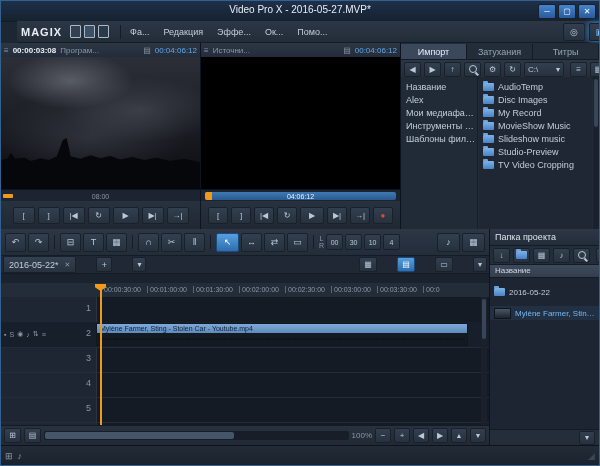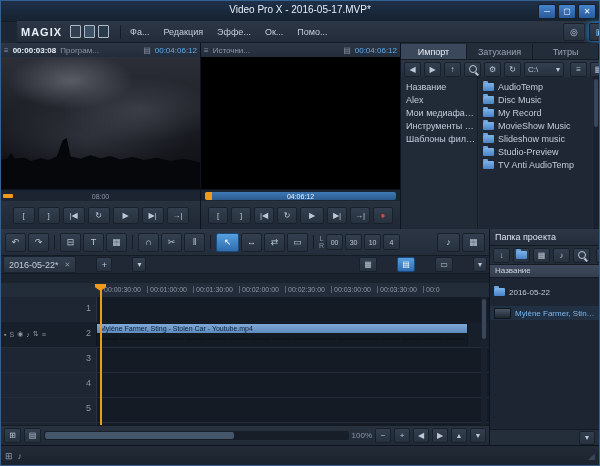--- a/index.html
+++ b/index.html
@@ -28,21 +28,21 @@
   .tick{border-left:1px solid #5a6678;padding-left:2px;}
   .doc{width:9px;height:11px;border:1px solid #aeb9c8;border-radius:1px;background:#33404f;flex:0 0 auto;}
   .trk{border-bottom:1px solid #232d3a;}
 </style>
 </head>
 <body>
 
 <div id="app">
 
   <div class="p bar" style="left:0;top:0;width:598px;height:20px;background:linear-gradient(#1e3049,#15222f);">
-    <div class="p t10 white" style="left:0;right:0;top:3px;text-align:center;">Video Pro X - 2016-05-17.MVP*</div>
+    <div class="p t10 white" style="left:0;right:0;top:3px;text-align:center;">Video Pro X - 2016-05-27.MVP*</div>
     <div class="p fx" style="right:3px;top:3px;gap:2px;">
       <div class="ib t8" style="width:16px;height:13px;background:linear-gradient(#4484cc,#2a5a9b);color:#fff;">─</div>
       <div class="ib t8" style="width:16px;height:13px;background:linear-gradient(#4484cc,#2a5a9b);color:#fff;">▢</div>
       <div class="ib t8" style="width:16px;height:13px;background:linear-gradient(#4484cc,#2a5a9b);color:#fff;">✕</div>
     </div>
   </div>
 
   <div class="p bar fx" style="left:16px;top:20px;width:598px;height:22px;padding:0 4px;box-sizing:border-box;">
     <div class="t11 white" style="font-weight:bold;letter-spacing:1px;margin-right:8px;">MAGIX</div>
     <div class="doc" style="margin-right:3px;"></div>
@@ -152,41 +152,41 @@
       <div class="trunc">Шаблоны фильмов</div>
     </div>
 
     <div class="p t9" style="left:78px;top:34px;width:113px;height:152px;background:#1e2733;padding:3px 0 0 4px;box-sizing:border-box;">
       <div class="fx" style="height:13px;">
           <span class="folder"></span>
           <span class="trunc">AudioTemp</span>
         </div>
       <div class="fx" style="height:13px;">
           <span class="folder"></span>
-          <span class="trunc">Disc Music</span>
+          <span class="trunc">Disc Images</span>
         </div>
       <div class="fx" style="height:13px;">
           <span class="folder"></span>
           <span class="trunc">My Record</span>
         </div>
       <div class="fx" style="height:13px;">
           <span class="folder"></span>
           <span class="trunc">MovieShow Music</span>
         </div>
       <div class="fx" style="height:13px;">
           <span class="folder"></span>
           <span class="trunc">Slideshow music</span>
         </div>
       <div class="fx" style="height:13px;">
           <span class="folder"></span>
           <span class="trunc">Studio-Preview</span>
         </div>
       <div class="fx" style="height:13px;">
           <span class="folder"></span>
-          <span class="trunc">TV Anti AudioTemp</span>
+          <span class="trunc">TV Video Cropping</span>
         </div>
     </div>
     <div class="p" style="left:192px;top:34px;width:6px;height:152px;background:#1a212c;">
       <div style="margin:2px 1px;height:48px;background:#39465a;border-radius:2px;"></div>
     </div>
   </div>
 
   <div class="p" style="left:0;top:228px;width:488px;height:216px;background:#151c26;border-right:1px solid #0d1320;">
 
     <div class="fx bar" style="height:26px;padding:0 4px;gap:2px;">

